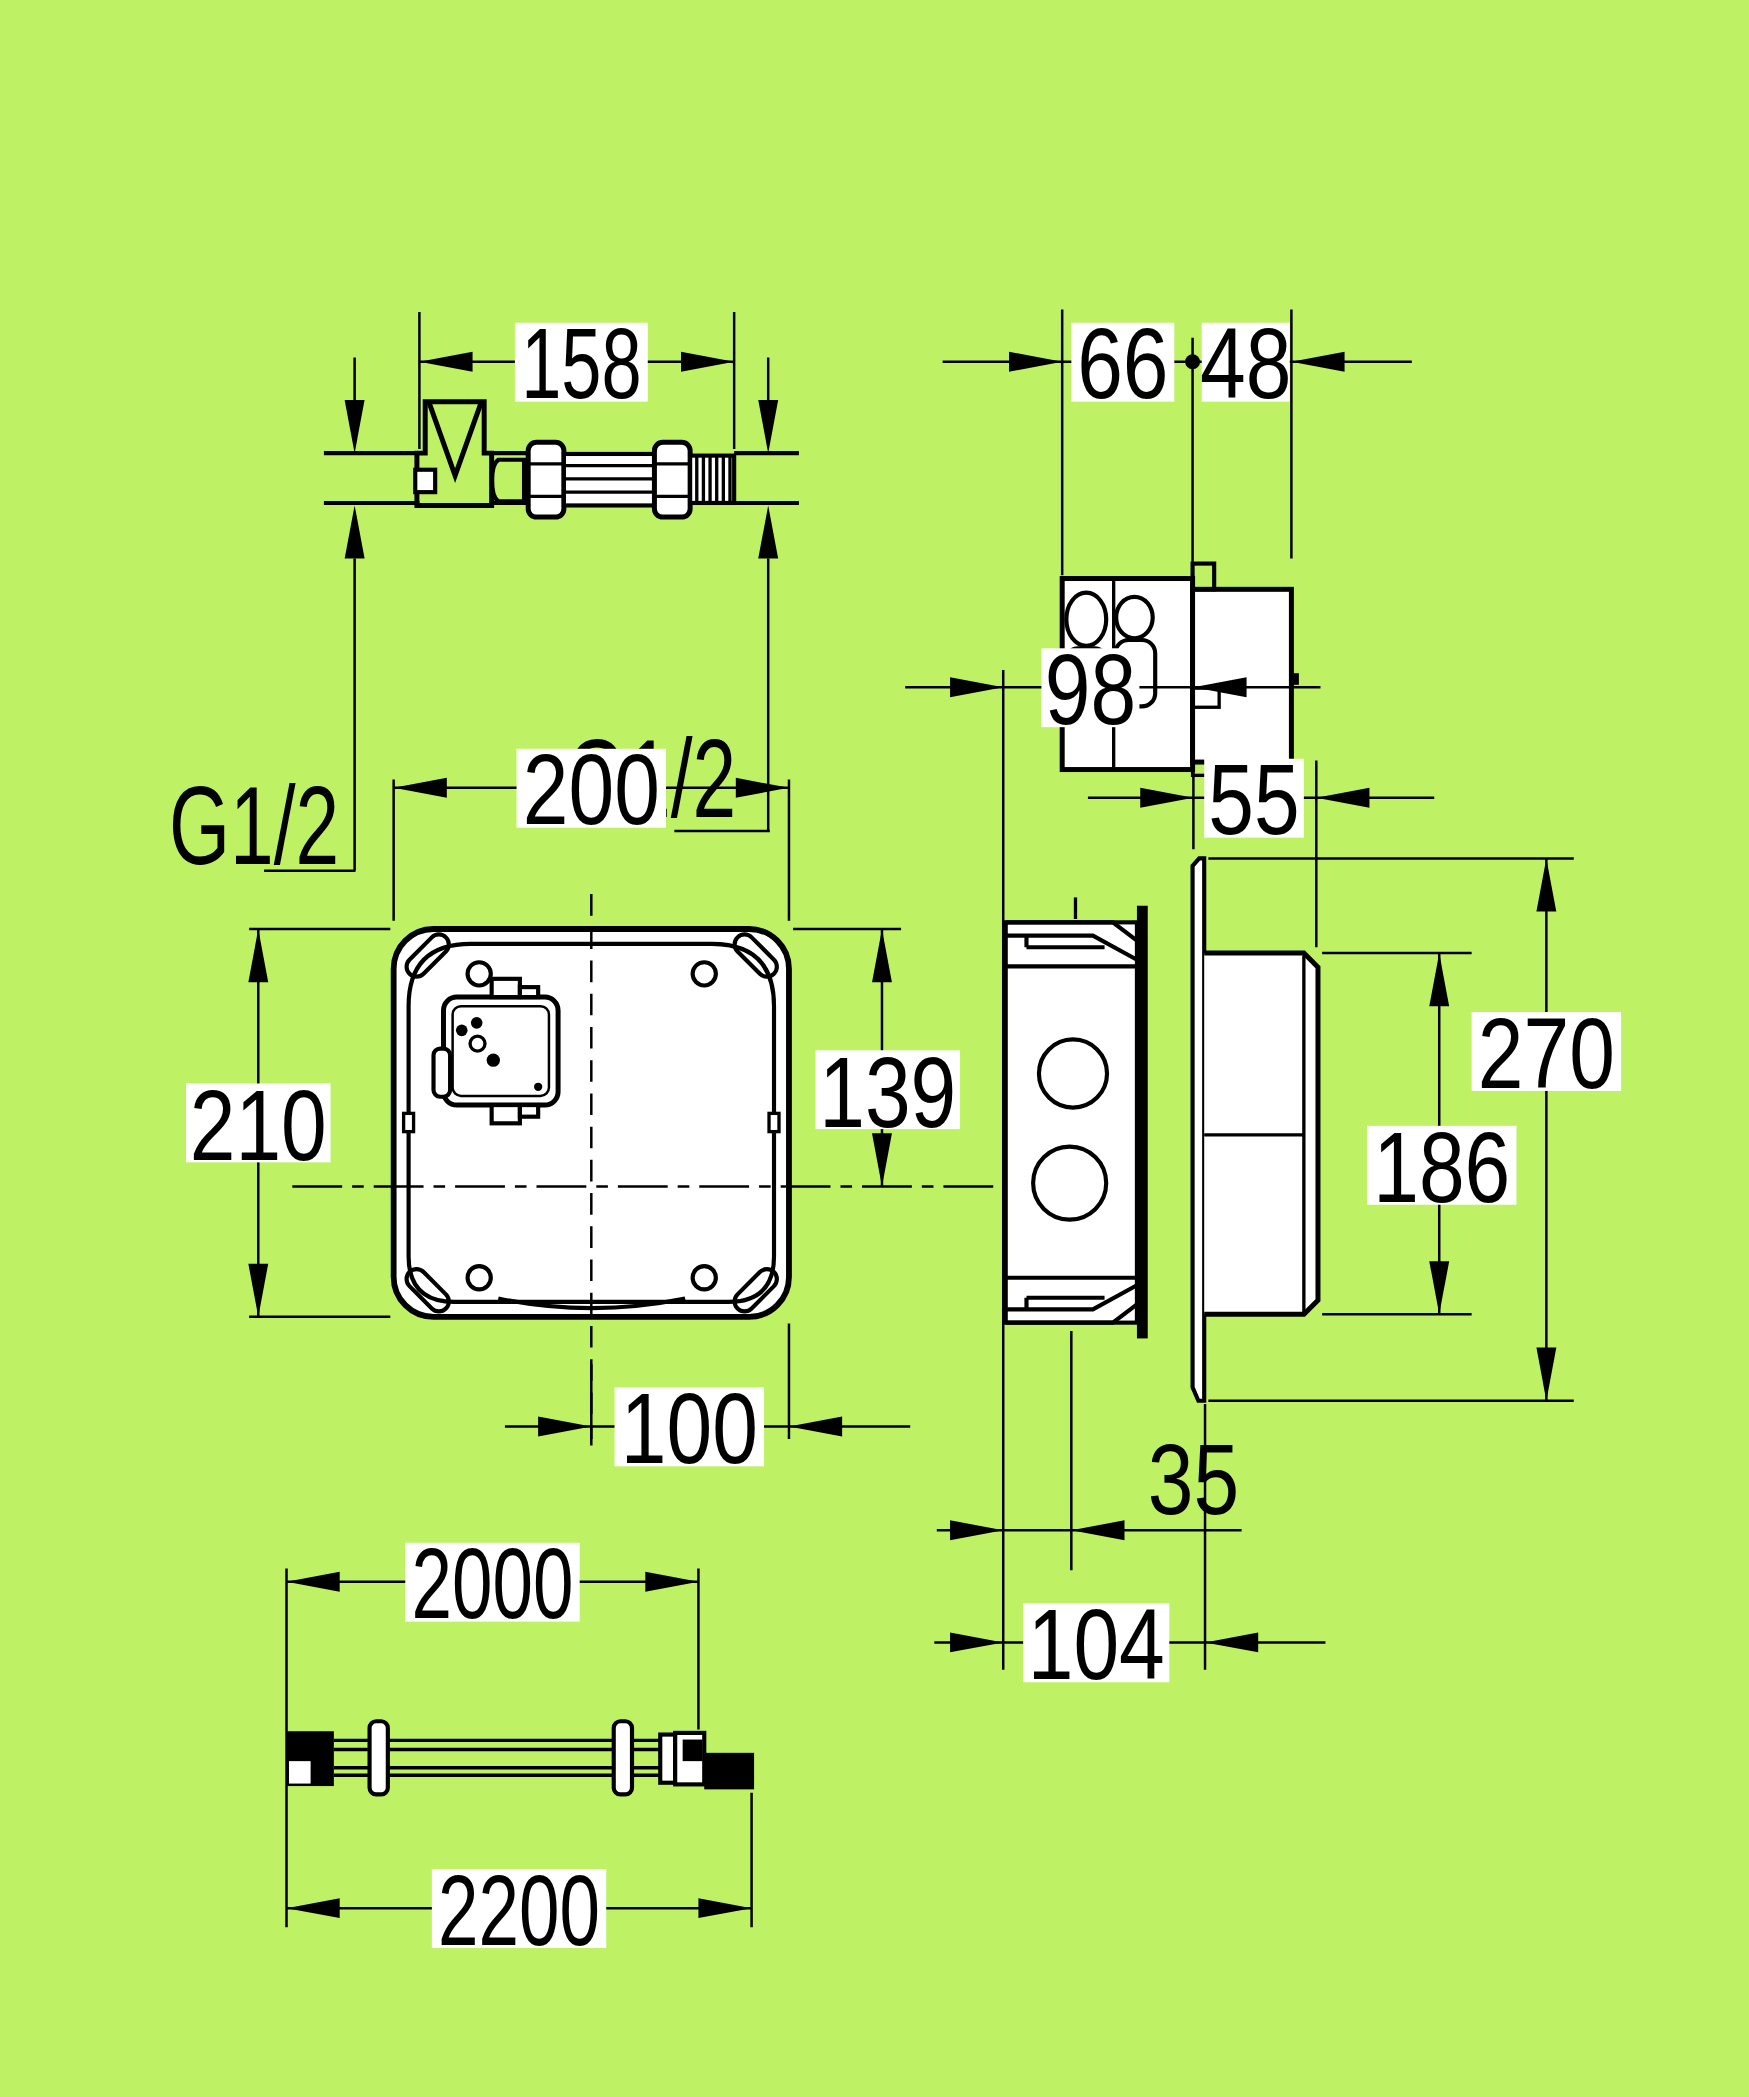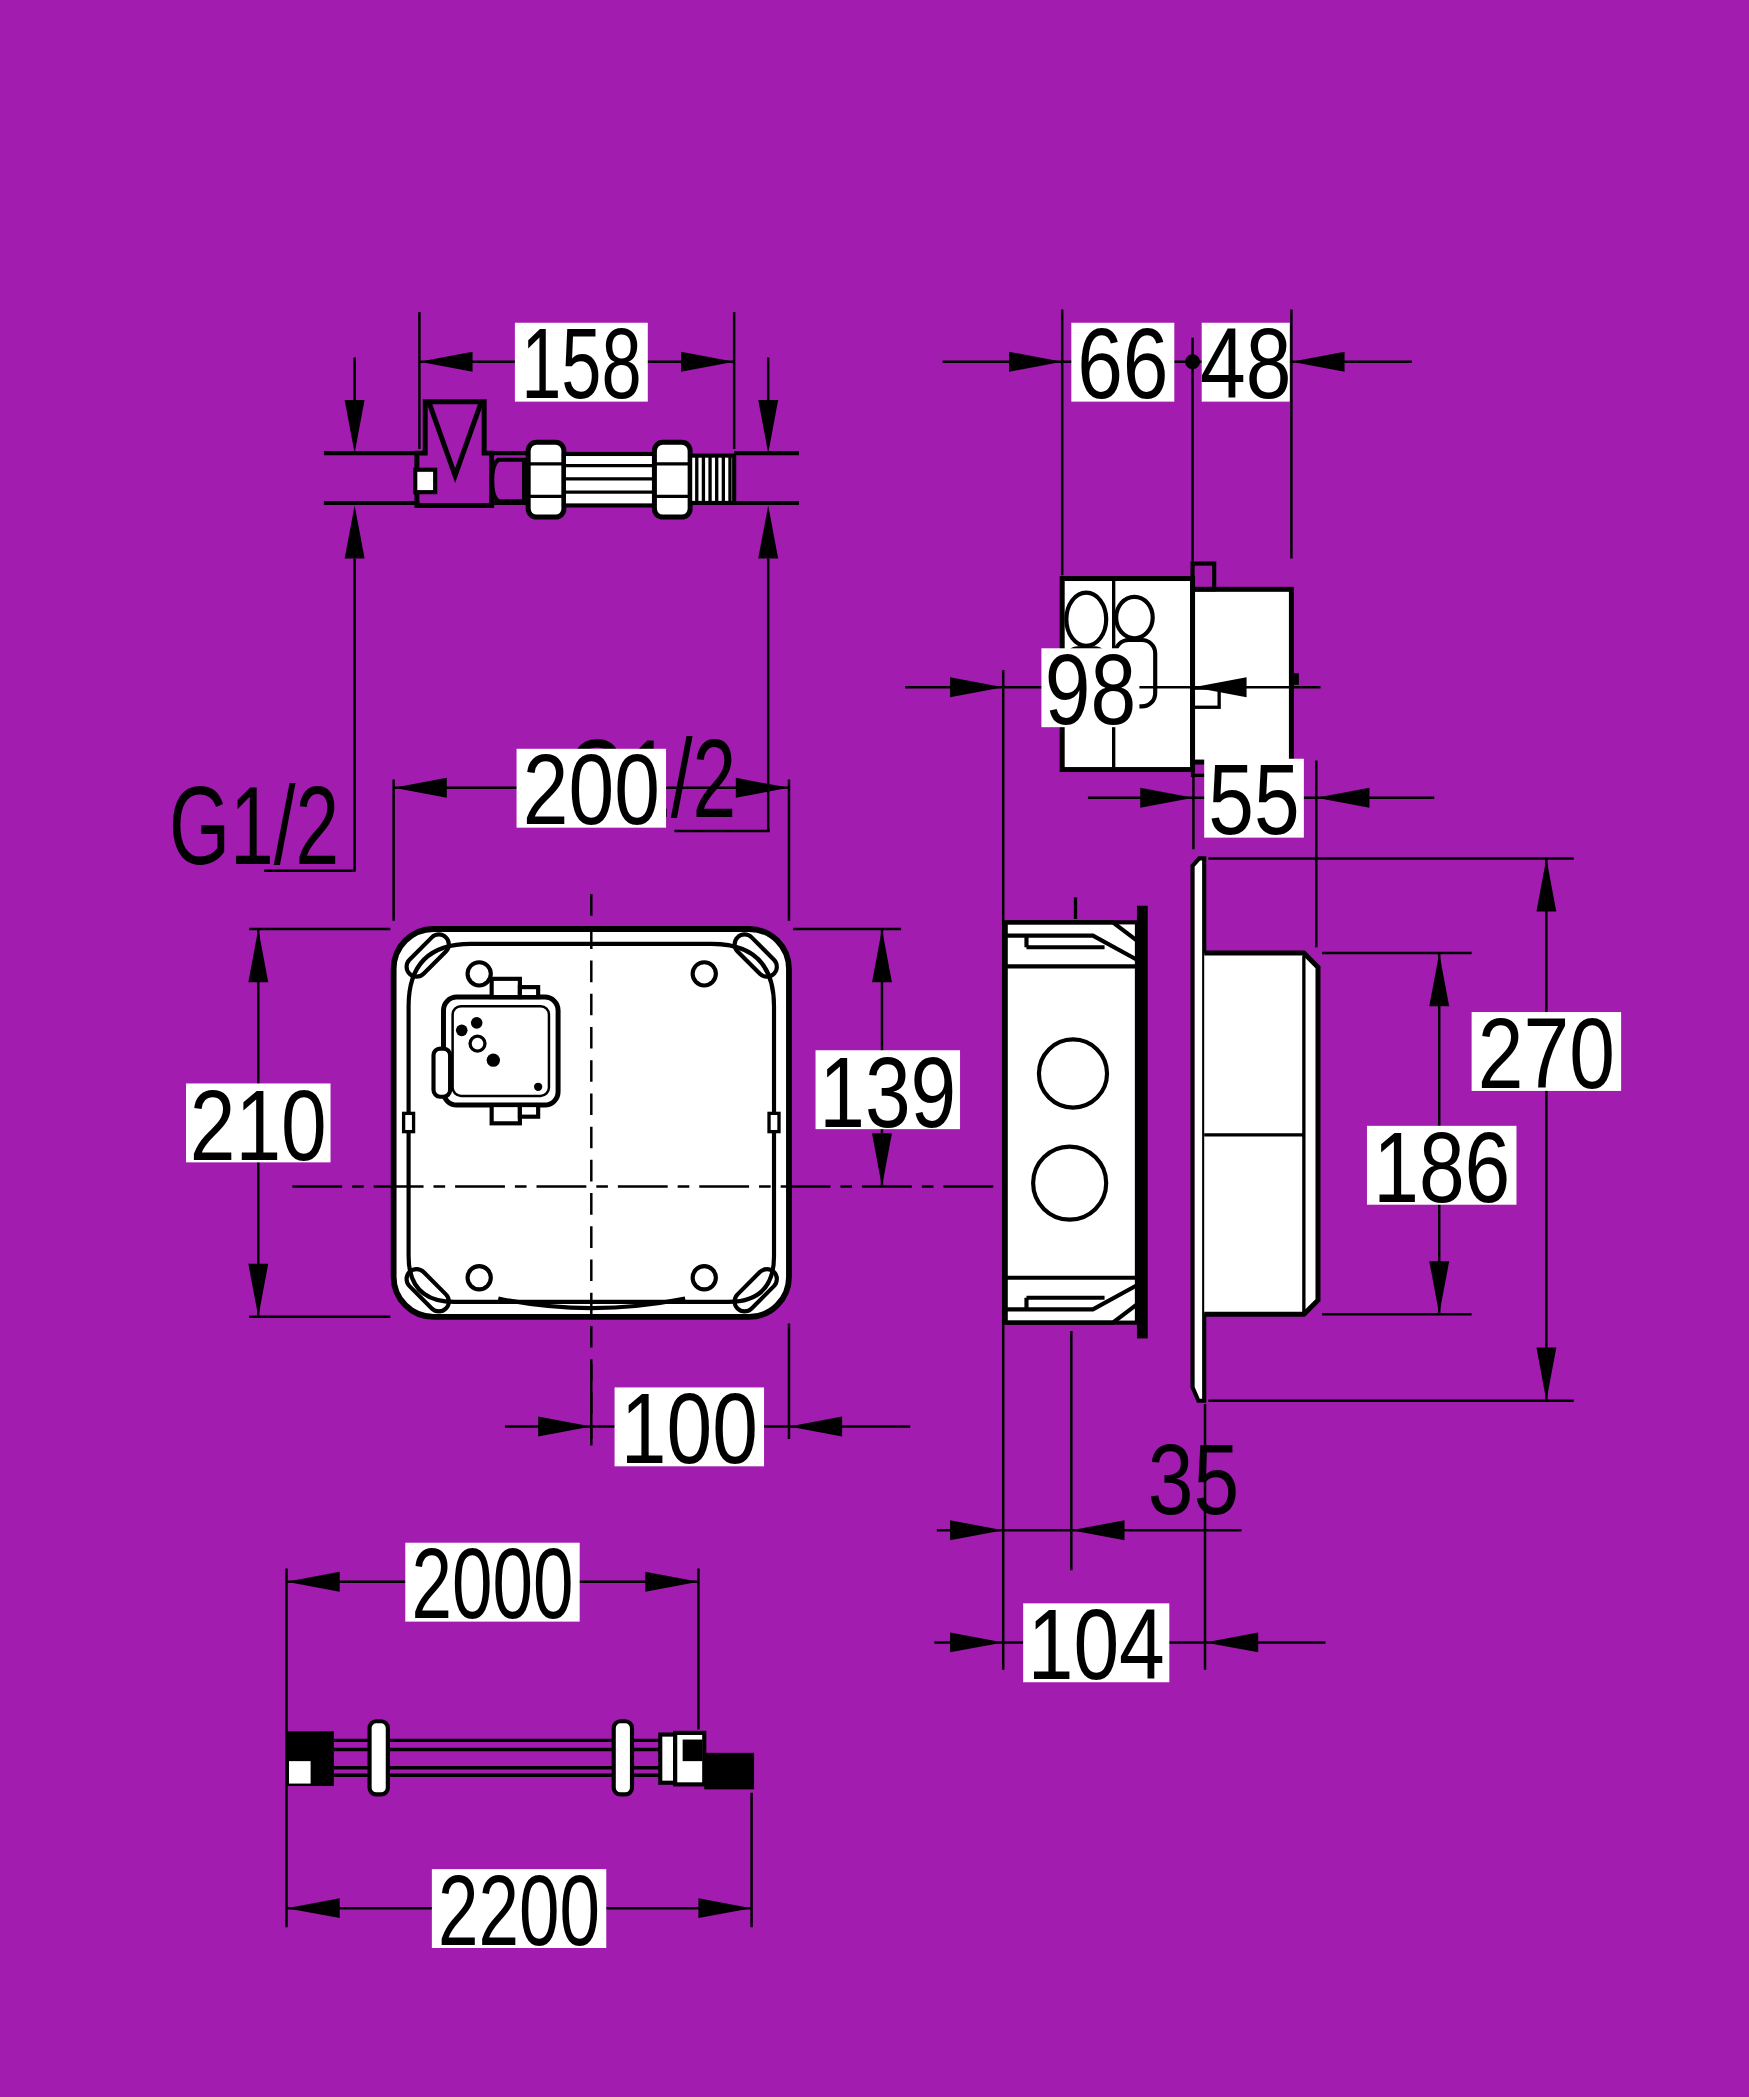--- a/index.html
+++ b/index.html
@@ -1,16 +1,16 @@
 <!DOCTYPE html>
 <html style="font-size:13.3px"><head>
 <meta charset="utf-8">
 <style>
   html,body{margin:0;padding:0;background:#fff;}
-  #stage{width:1749px;height:2098px;background:#a21caf;position:relative;}
+  #stage{width:1749px;height:2098px;background:#bef264;position:relative;}
   svg{display:block;}
   .ln{stroke:#000;fill:none;stroke-linecap:butt;stroke-linejoin:miter;}
   .s3{stroke-width:3;}
   .s4{stroke-width:4;}
   .s5{stroke-width:5;}
   .s6{stroke-width:6;}
   .s7{stroke-width:7;}
   .fl{fill:#000;stroke:none;}
   .wh{fill:#fff;stroke:none;}
   .whl{fill:#fff;stroke:#000;}

